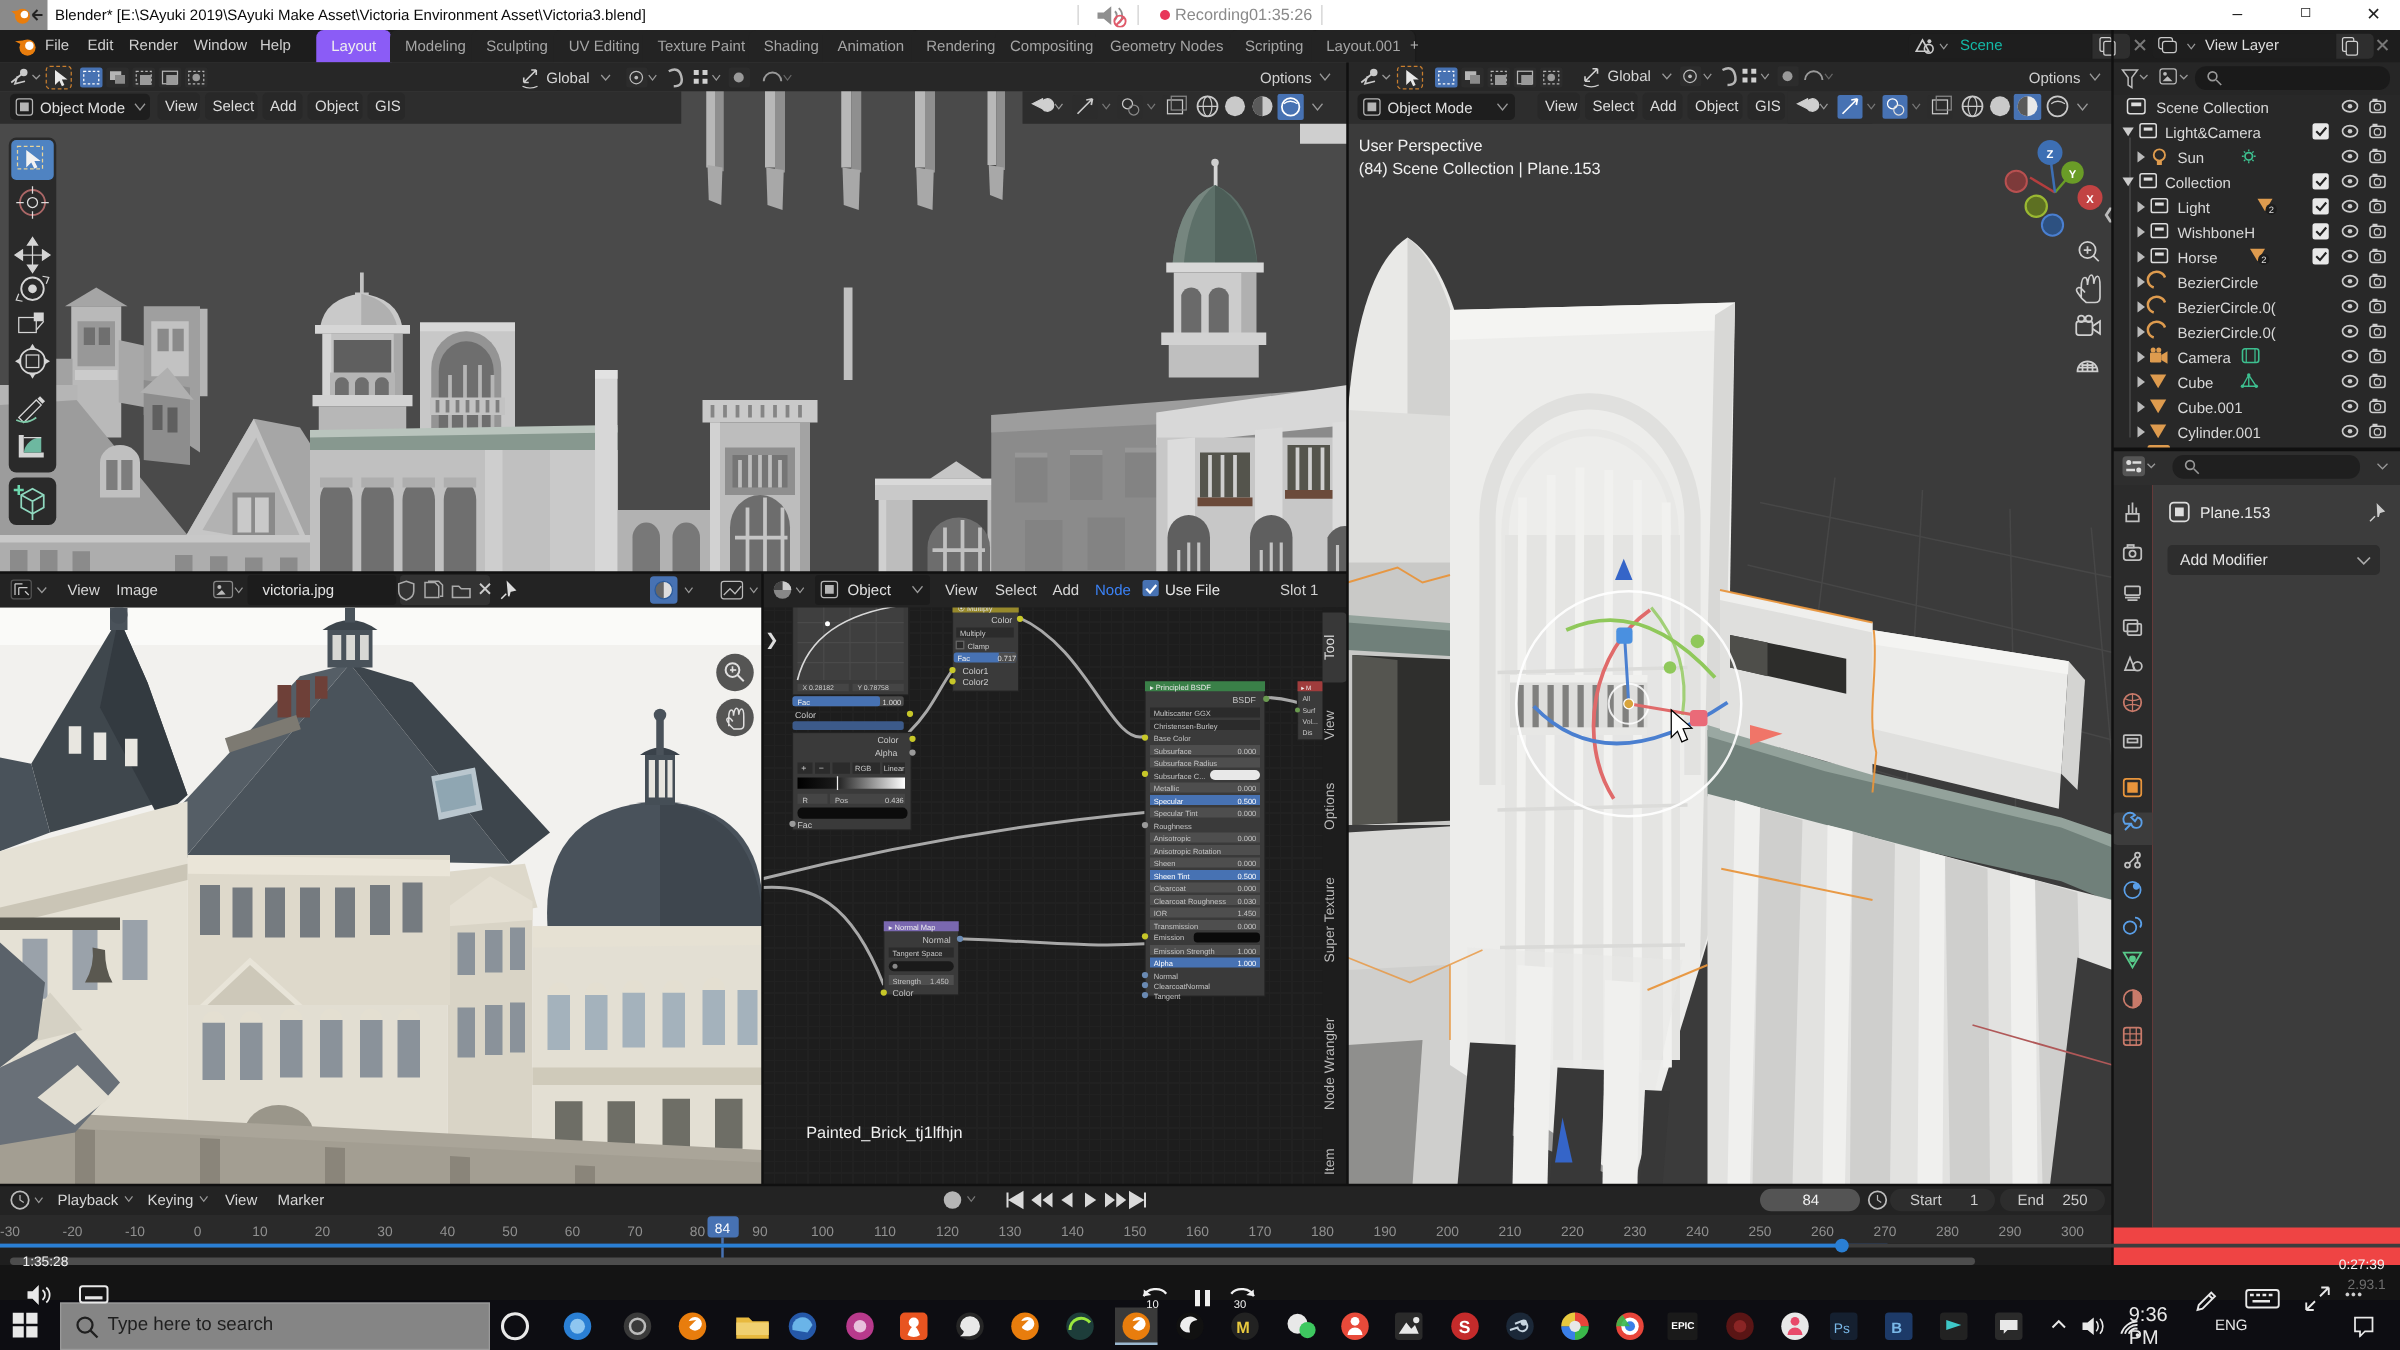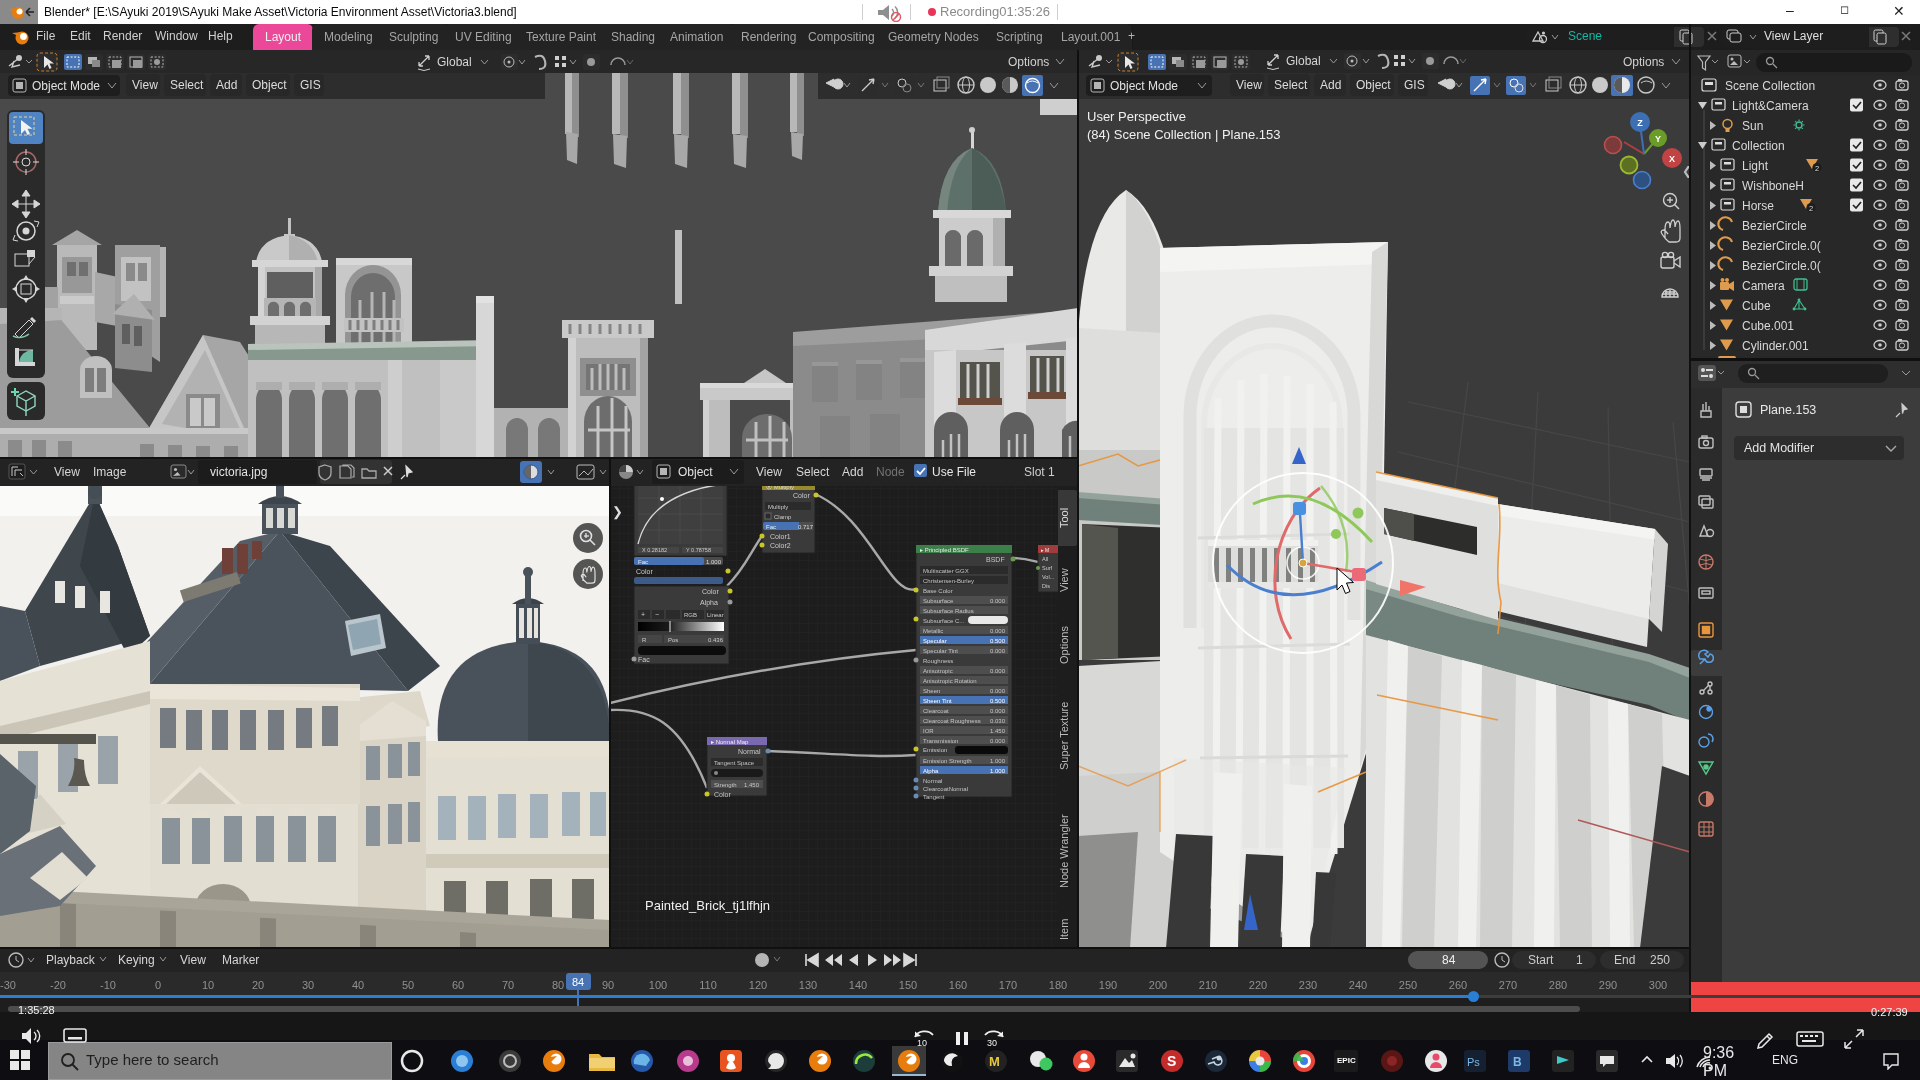--- a/index.html
+++ b/index.html
@@ -6,21 +6,21 @@
 #stage{position:relative;width:1920px;height:1080px;background:#161616}
 
 #titlebar{left:0;top:0;width:1920px;height:24px;background:#fff;color:#111}
 #titlebar .logo{left:0;top:0;width:38px;height:24px;background:#8a8a8a}
 #titlebar .ttext{left:44px;top:5px;font-size:12px;color:#0a0a0a}
 #titlebar .winbtn{top:4px;font-size:14px;color:#222}
 
 #topbar{left:0;top:24px;width:1920px;height:26px;background:#1d1d1d;color:#cfcfcf;font-size:12px}
 .menuitem{top:5px;position:absolute}
 .wtab{position:absolute;top:0;height:26px;line-height:26px;padding:0 12px;background:#232323;color:#a5a5a5;border-right:1px solid #1a1a1a;border-radius:6px 6px 0 0}
-.wtab.active{background:#ec4899;color:#efefef}
+.wtab.active{background:#8b5cf6;color:#efefef}
 
 .ehead{background:#232323;color:#d6d6d6;font-size:12px}
 
 #lview{left:0;top:50px;width:1078px;height:408px;background:#4a4a4a}
 #lview .trow{left:0;top:0;width:1078px;height:23px;background:#272727}
 #rview{left:1078px;top:50px;width:612px;height:898px;background:#3b3b3b}
 #rview .trow{left:0;top:0;width:612px;height:23px;background:#272727}
 .vhseg{position:absolute;top:23px;height:26px;background:#2d2d2d}
 
 #imged{left:0;top:458px;width:610px;height:490px;background:#1f1f1f}
@@ -1268,21 +1268,21 @@
   <div class="abs" style="left:42px;top:2px;width:92px;height:24px;background:#1c1c1c;border-radius:3px"></div>
   <svg class="abs" style="left:46px;top:6px" width="86" height="16" viewBox="0 0 86 16">
         <rect x="1" y="1" width="13" height="13" rx="2" fill="none" stroke="#b5b5b5"></rect>
         <rect x="4" y="4" width="7" height="7" fill="#b5b5b5"></rect>
         <text x="22" y="12" font-size="12" fill="#e0e0e0" font-family="Liberation Sans">Object</text>
         <path d="M74 5 l4 5 l4 -5" fill="none" stroke="#999"></path>
       </svg>
   <div class="abs" style="left:146px;top:7px;font-size:12px;color:#d6d6d6">View</div>
   <div class="abs" style="left:186px;top:7px;font-size:12px;color:#d6d6d6">Select</div>
   <div class="abs" style="left:232px;top:7px;font-size:12px;color:#d6d6d6">Add</div>
-  <div class="abs" style="left:266px;top:7px;font-size:12px;color:#737373">Node</div>
+  <div class="abs" style="left:266px;top:7px;font-size:12px;color:#3b82f6">Node</div>
   <div class="abs" style="left:304px;top:6px;width:13px;height:13px;background:#4772b3;border-radius:2px"></div>
   <svg class="abs" style="left:305px;top:7px" width="12" height="12">
         <path d="M2 6 l3 3 l5 -6" stroke="#fff" stroke-width="1.8" fill="none"></path>
       </svg>
   <div class="abs" style="left:322px;top:7px;font-size:12px;color:#e8e8e8">Use File</div>
   <div class="abs" style="left:414px;top:7px;font-size:12px;color:#cfcfcf">Slot 1</div>
 
   <div class="abs" style="left:448px;top:28px;width:20px;height:462px;background:#1d1d1d"></div>
   <div class="abs" style="left:448px;top:32px;width:20px;height:56px;background:#383838;border-radius:4px 0 0 4px;color:#ddd;font-size:11px;writing-mode:vertical-rl;transform:rotate(180deg);text-align:center">Tool</div>
   <div class="abs" style="left:448px;top:94px;width:20px;height:56px;color:#bbb;font-size:11px;writing-mode:vertical-rl;transform:rotate(180deg);text-align:center">View</div>
@@ -1658,20 +1658,24 @@
     <text x="70" y="26" font-size="12.5" fill="#e8e8e8" font-family="Liberation Sans">Plane.153</text>
     <g transform="translate(206,16)">
           <path d="M6 0 l5 5 l-3.5 1 l-1 3.5 z M4 9 l-4 4" stroke="#ccc" fill="#ccc" stroke-width="1.2"></path>
         </g>
     <rect x="44" y="48" width="170" height="24" rx="4" fill="#2d2d2d"></rect>
     <text x="54" y="64" font-size="12.5" fill="#e4e4e4" font-family="Liberation Sans">Add Modifier</text>
     <path d="M196 58 l5 5 l5 -5" fill="none" stroke="#aaa" stroke-width="1.4"></path>
   </svg>
 </div>
 
+<div id="statusbar" class="abs">
+  <div class="abs" style="left:1878px;top:10px;font-size:11px;color:#6e6e6e">2.93.1</div>
+      <div class="abs" style="left:1876px;top:18px;font-size:11px;color:#cfcfcf;letter-spacing:1px">•••</div>
+</div>
 <div class="sep" style="left:1077px;top:50px;width:2px;height:898px"></div>
 <div class="sep" style="left:609px;top:458px;width:2px;height:490px"></div>
 <div class="sep" style="left:1689px;top:24px;width:2px;height:988px"></div>
 <div class="sep" style="left:1690px;top:358px;width:230px;height:3px"></div>
 <div class="sep" style="left:0;top:457px;width:1078px;height:2px"></div>
 <div class="sep" style="left:0;top:947px;width:1690px;height:2px"></div>
 <div id="taskbar" class="abs">
   <svg class="abs" style="left:10px;top:10px" width="24" height="22" viewBox="0 0 24 22">
         <g fill="#e8e8e8">
           <rect x="0" y="0" width="9" height="9"></rect>

